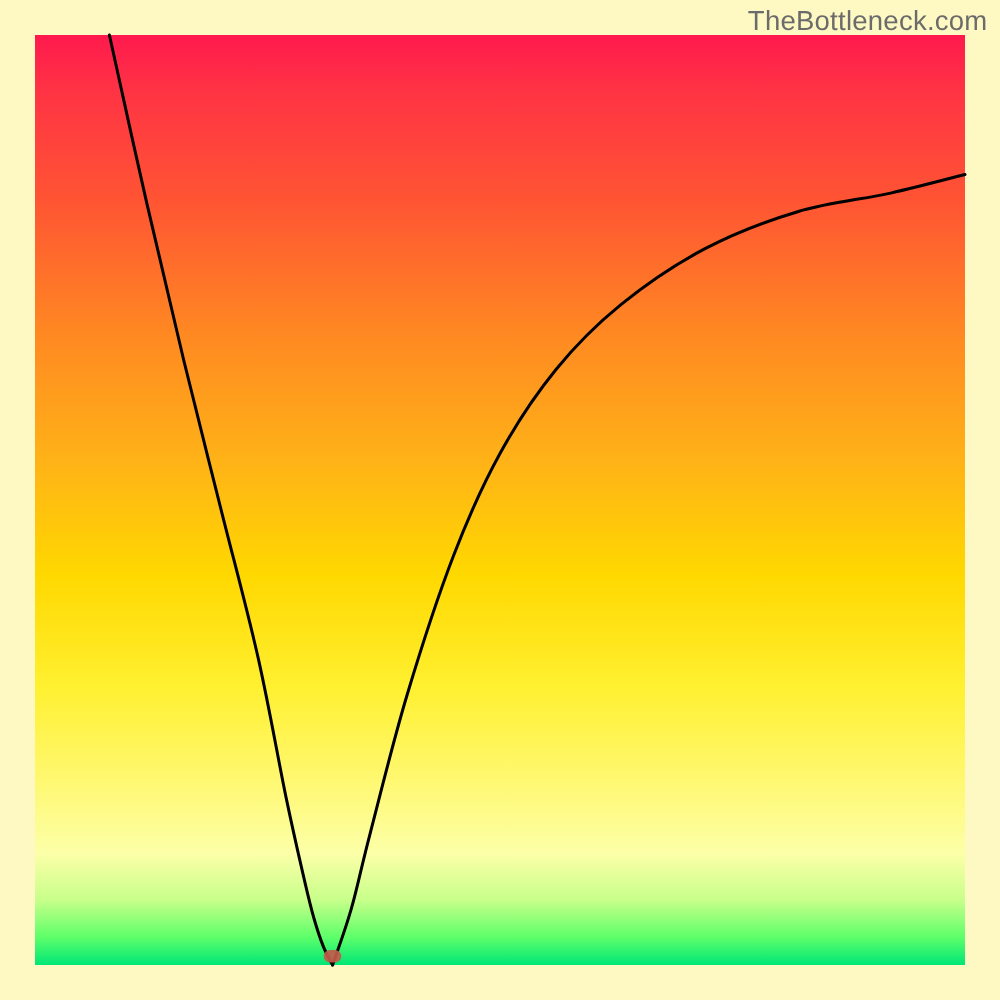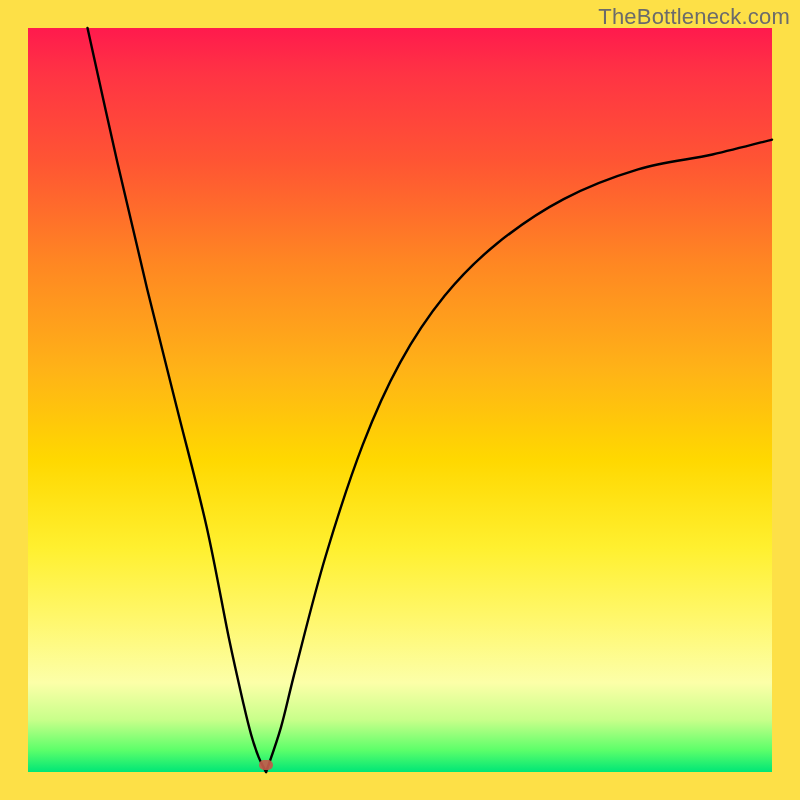--- a/index.html
+++ b/index.html
@@ -10,21 +10,21 @@
     background: #000;
     overflow: hidden;
     font-family: Arial, Helvetica, sans-serif;
   }
   .frame {
     position: absolute;
     top: 0;
     left: 0;
     width: 800px;
     height: 800px;
-    background: #fde047;
+    background: #fef9c3;
   }
   .plot {
     position: absolute;
     top: 28px;
     left: 28px;
     width: 744px;
     height: 744px;
     background: linear-gradient(to bottom,
       #ff1a4d 0%,
       #ff3344 6%,

